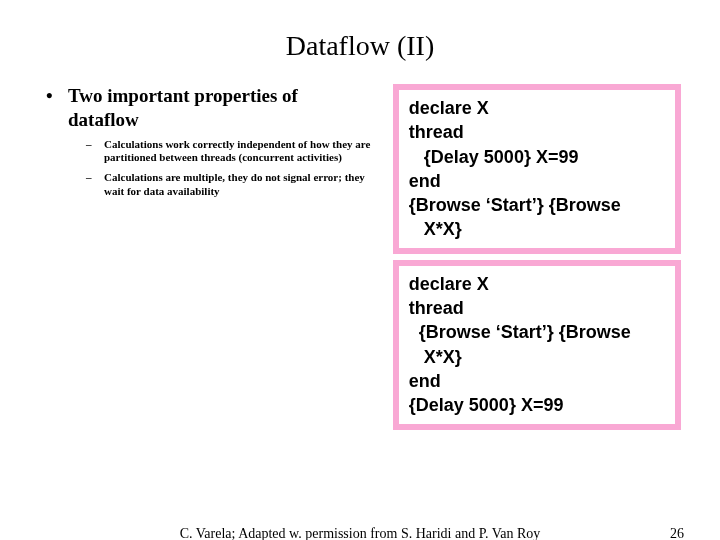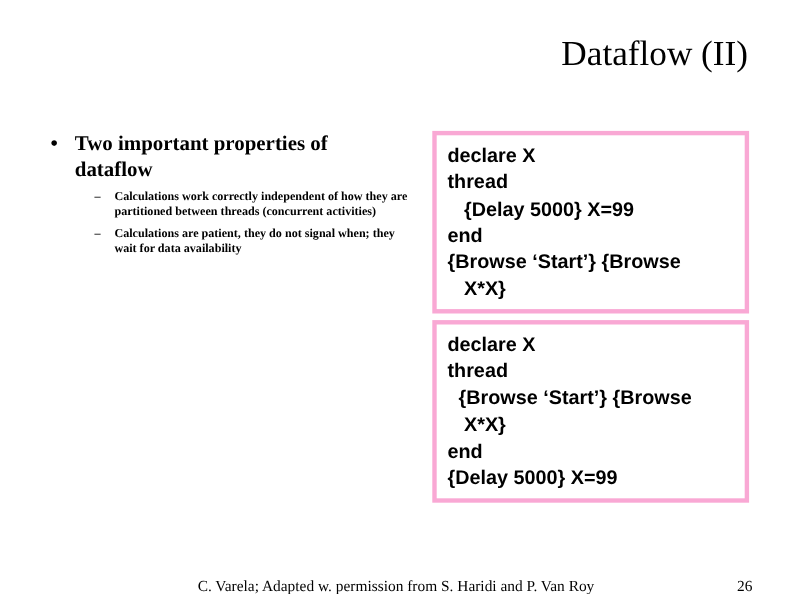--- a/index.html
+++ b/index.html
@@ -10,24 +10,24 @@
     color: #000;
     position: relative;
   }
   .slide {
     width: 720px;
     height: 540px;
     position: relative;
     padding: 20px 40px 0 40px;
   }
   .title {
-    text-align: right;
-    font-size: 32px;
+    text-align: center;
+    font-size: 28px;
     font-weight: normal;
-    margin: 10px 0 52px 0;
+    margin: 10px 0 22px 0;
   }
   .columns {
     display: flex;
     gap: 20px;
     font-weight: bold;
   }
   .left {
     flex: 0 0 52%;
   }
   .right {
@@ -63,21 +63,21 @@
     margin-bottom: 6px;
     line-height: 1.25;
   }
   ul.sub > li::before {
     content: "–";
     position: absolute;
     left: 0;
     top: 0;
   }
   .codebox {
-    border: 4px solid #f9a8d4;
+    border: 6px solid #f9a8d4;
     padding: 6px 10px;
     margin-bottom: 6px;
     font-family: Arial, Helvetica, sans-serif;
     font-size: 18px;
     line-height: 1.35;
     white-space: pre-wrap;
   }
   .footer {
     position: absolute;
     bottom: 14px;
@@ -105,21 +105,21 @@
   <h1 class="title">Dataflow (II)</h1>
 
   <div class="columns">
 
     <div class="left">
       <ul class="top">
         <li>
           <span>Two important properties of dataflow</span>
           <ul class="sub">
             <li>Calculations work correctly independent of how they are partitioned between threads (concurrent activities)</li>
-            <li>Calculations are patient, they do not signal when; they wait for data availability</li>
+            <li>Calculations are multiple, they do not signal error; they wait for data availability</li>
           </ul>
         </li>
       </ul>
     </div>
 
     <div class="right">
       <div class="codebox">declare X
 thread
    {Delay 5000} X=99
 end

